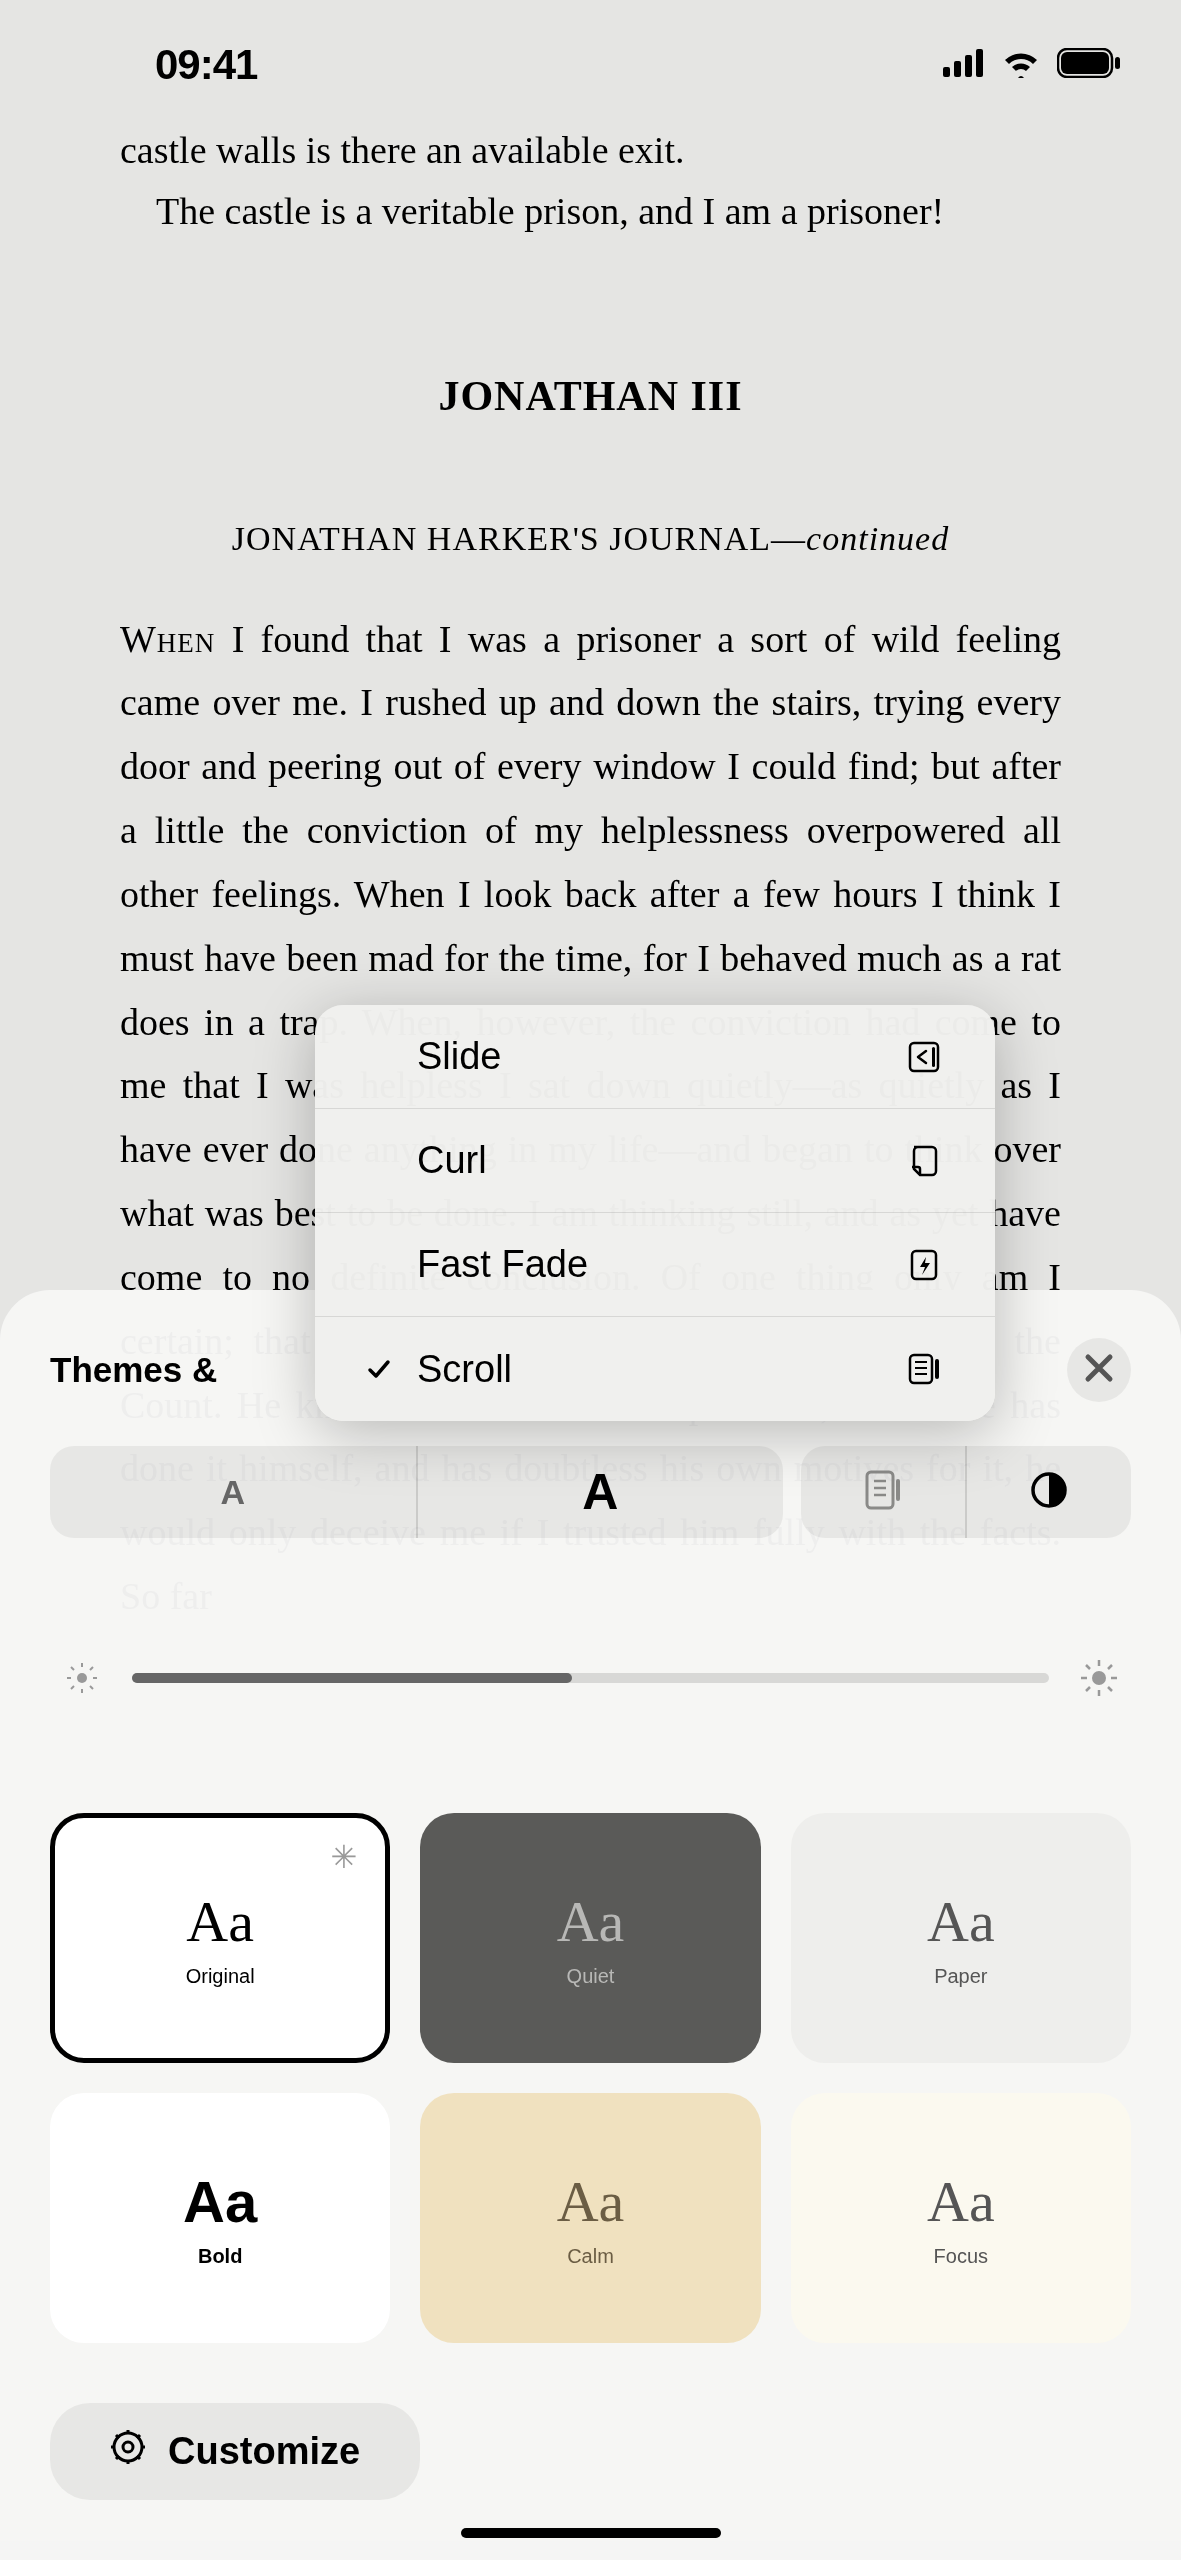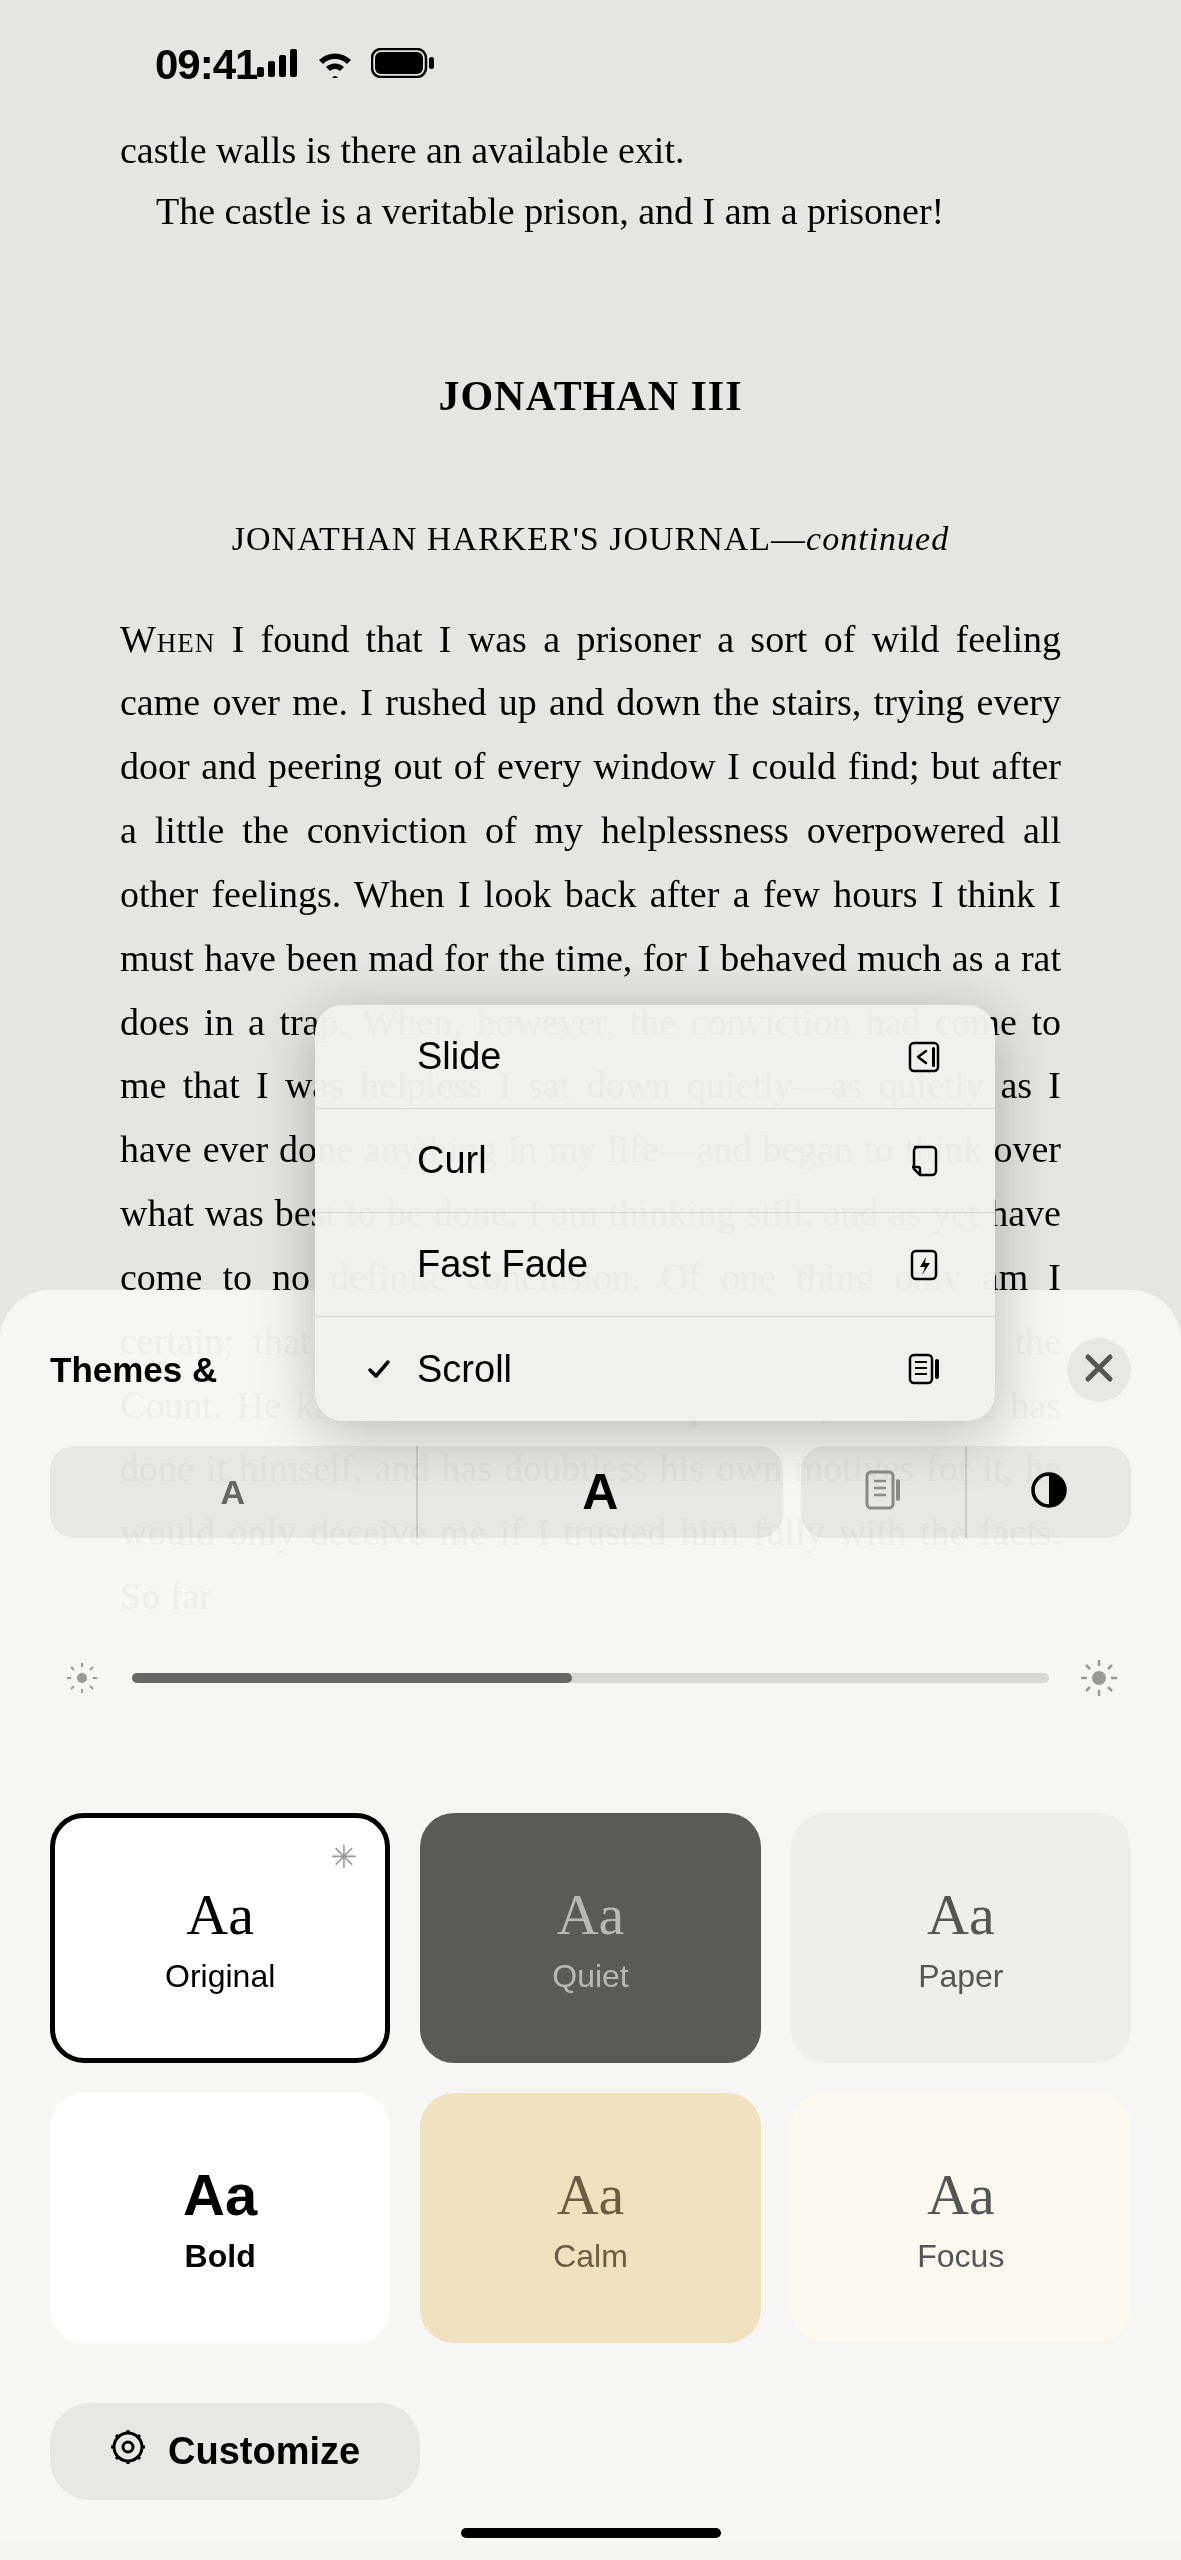--- a/index.html
+++ b/index.html
@@ -1,19 +1,19 @@
 <!DOCTYPE html>
 <html><head>
 <meta charset="utf-8">
 <style>
   * { box-sizing: border-box; margin: 0; padding: 0; }
   html, body { width: 1181px; height: 2560px; font-family: Georgia, 'Times New Roman', serif; background: #e5e5e3; overflow: hidden; }
   
   
-  .status-bar { display: flex; align-items: center; padding: 30px 60px 20px 155px; height: 120px; }
+  .status-bar { display: flex; justify-content: space-between; align-items: center; padding: 30px 60px 20px 155px; height: 120px; }
   .status-time { font-size: 42px; font-weight: 700; font-family: -apple-system, sans-serif; letter-spacing: -1px; }
   .status-icons { display: flex; gap: 16px; align-items: center; }
   
   
   .reader { padding: 0 120px; color: #000; }
   .reader-line { font-size: 38px; line-height: 1.6; text-align: justify; }
   .reader-line.indent { text-indent: 36px; }
   .chapter-title { text-align: center; font-size: 42px; font-weight: 700; letter-spacing: 1px; margin: 130px 0 100px; }
   .journal-sub { text-align: center; font-size: 34px; letter-spacing: 1px; margin-bottom: 50px; }
   .journal-sub .cont { font-style: italic; }
@@ -53,21 +53,21 @@
   .themes { display: grid; grid-template-columns: repeat(3, 1fr); gap: 30px; margin-top: 115px; }
   .theme-card { height: 250px; border-radius: 34px; display: flex; flex-direction: column; align-items: center; justify-content: center; gap: 10px; position: relative; }
   .theme-card.original { background: #fff; border: 5px solid #000; }
   .theme-card.quiet { background: #5a5a58; color: #b8b8b6; }
   .theme-card.paper { background: #eeeeec; color: #555; }
   .theme-card.bold { background: #fff; color: #000; }
   .theme-card.calm { background: #f0e1bf; color: #6b5d44; }
   .theme-card.focus { background: #fbf9ef; color: #555; }
   .theme-aa { font-size: 58px; font-family: Georgia, serif; }
   .theme-card.bold .theme-aa { font-weight: 700; font-family: -apple-system, sans-serif; }
-  .theme-name { font-size: 32px; }
+  .theme-name { font-size: 20px; }
   .theme-card.bold .theme-name { font-weight: 600; }
   .star { position: absolute; top: 20px; right: 28px; font-size: 32px; color: #999; }
   
   
   .customize-row { display: flex; justify-content: flex-start; margin-top: 60px; }
   .customize-btn { display: flex; align-items: center; gap: 22px; background: rgba(0,0,0,0.06); padding: 26px 60px; border-radius: 40px; font-size: 38px; font-weight: 600; }
   
   
   .home-ind { position: absolute; bottom: 22px; left: 50%; transform: translateX(-50%); width: 260px; height: 10px; background: #000; border-radius: 5px; }
 </style>

